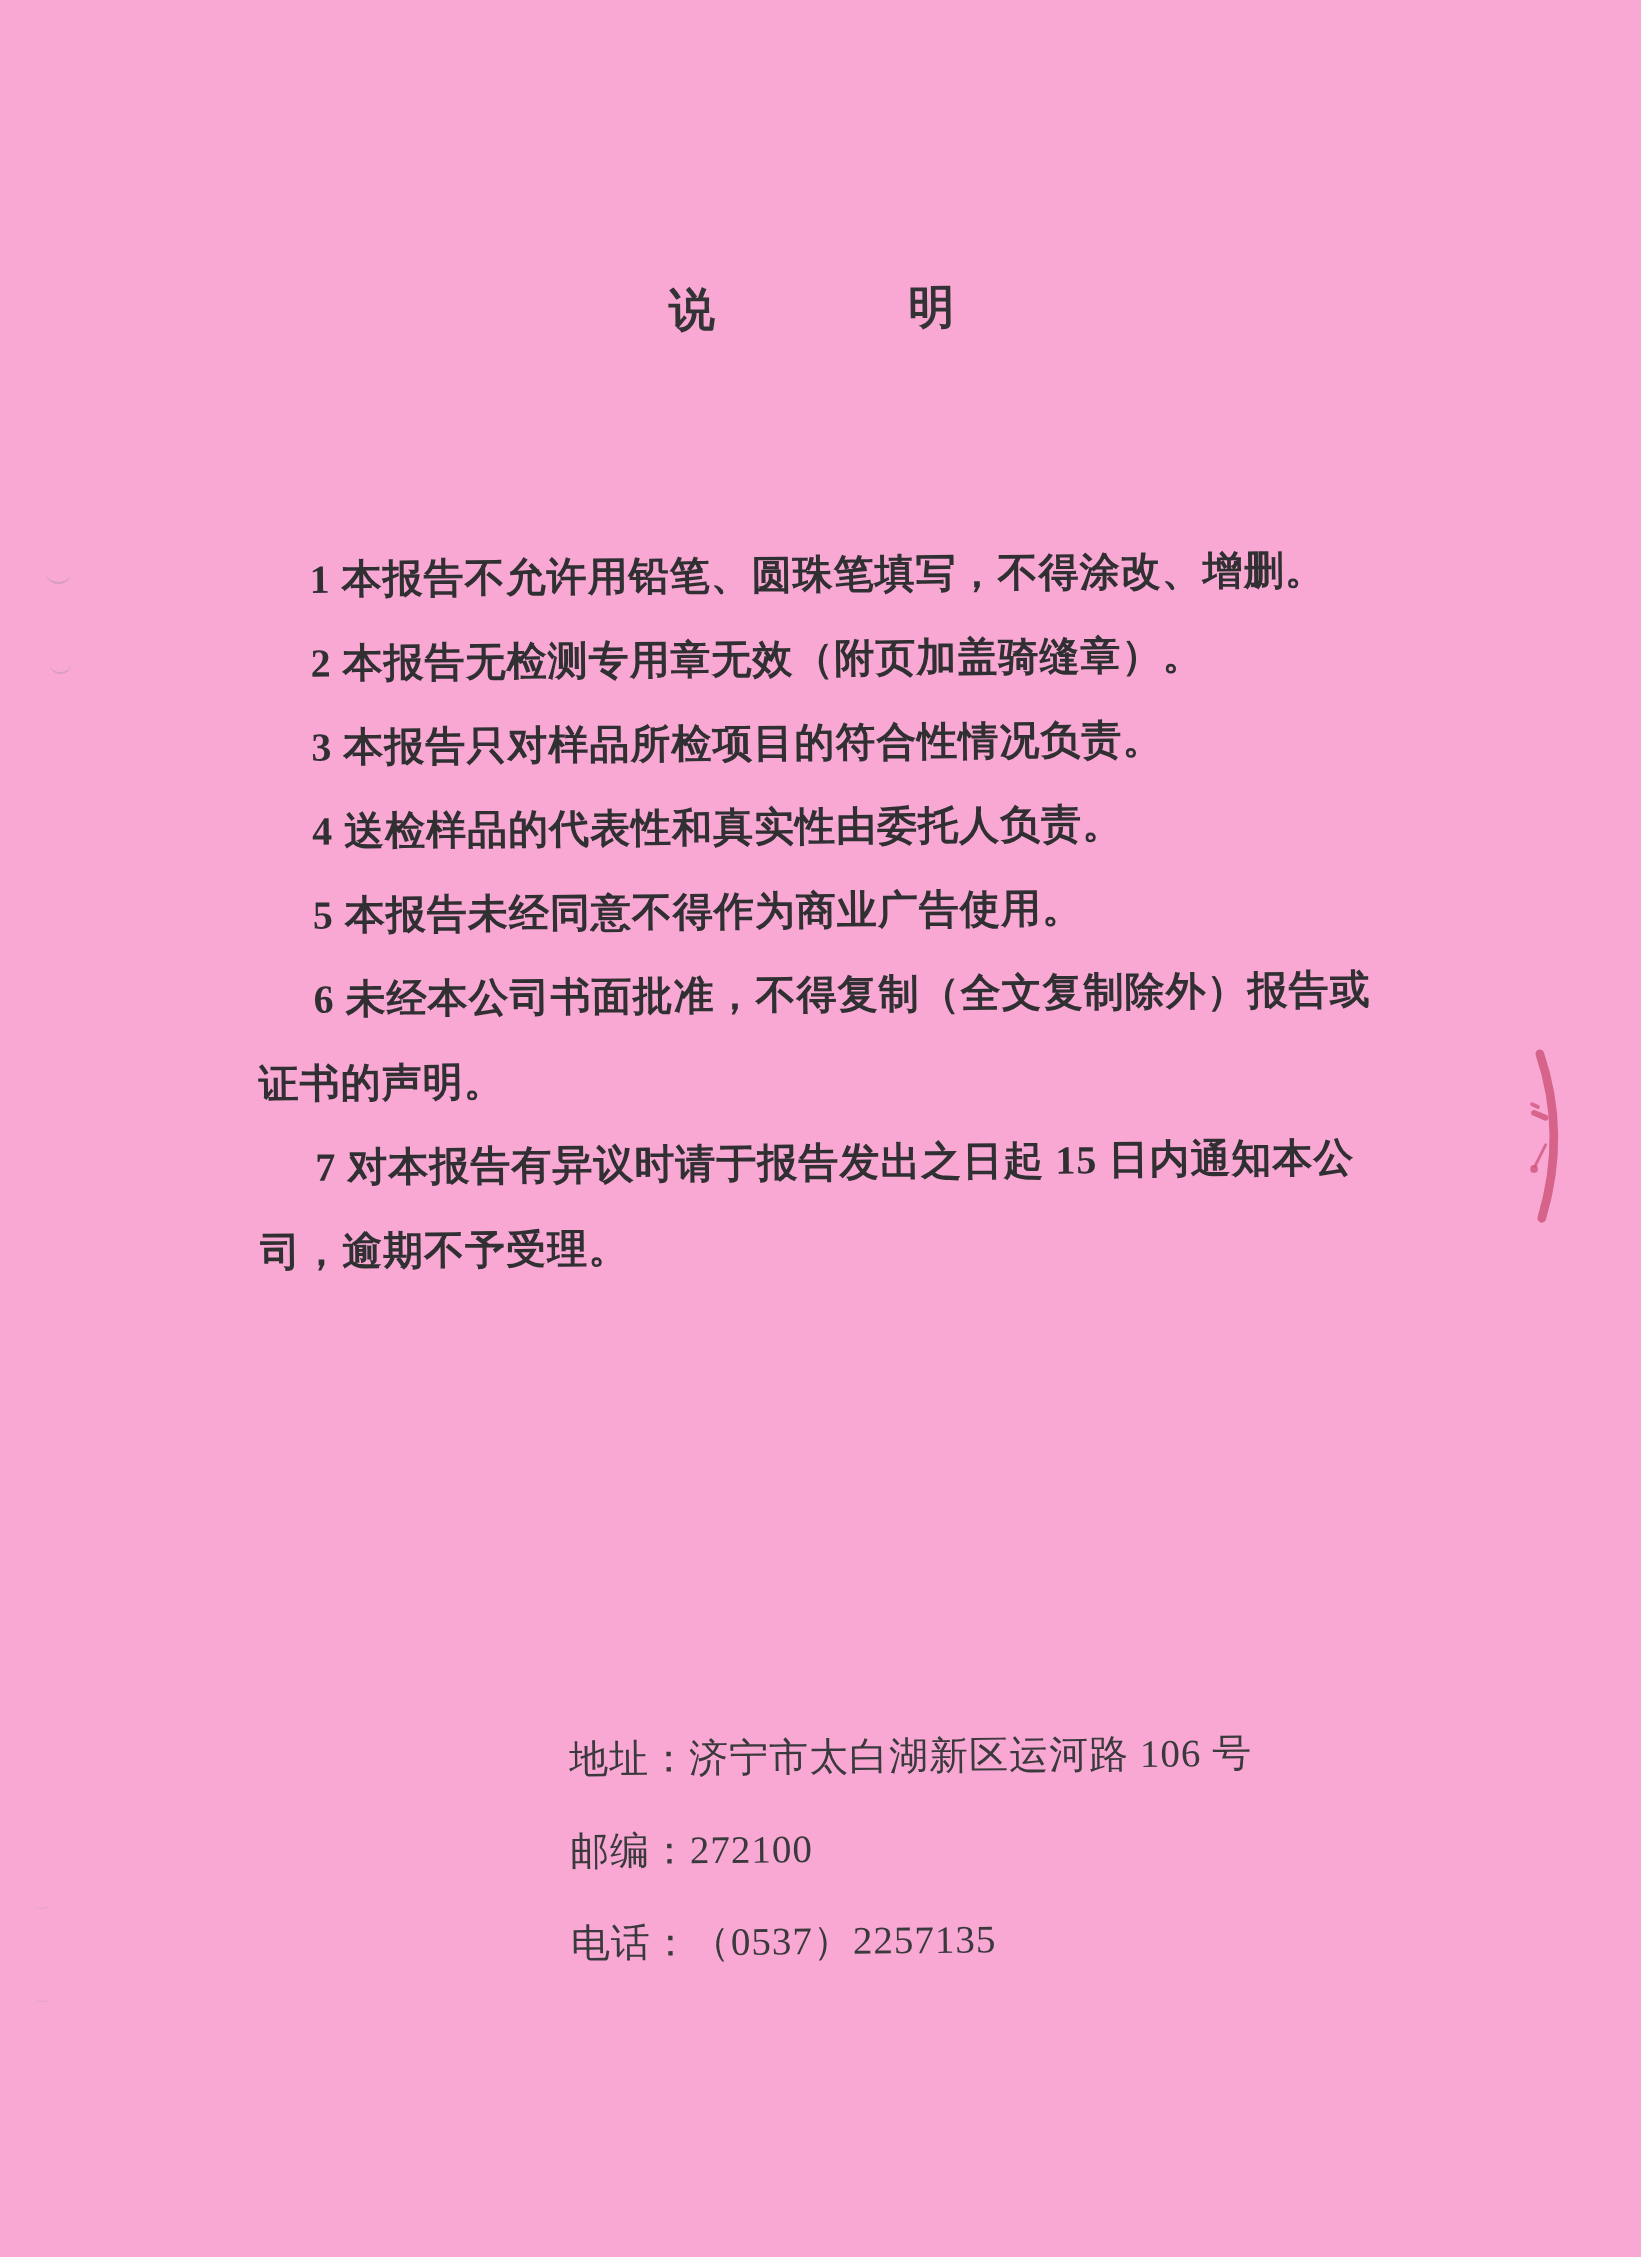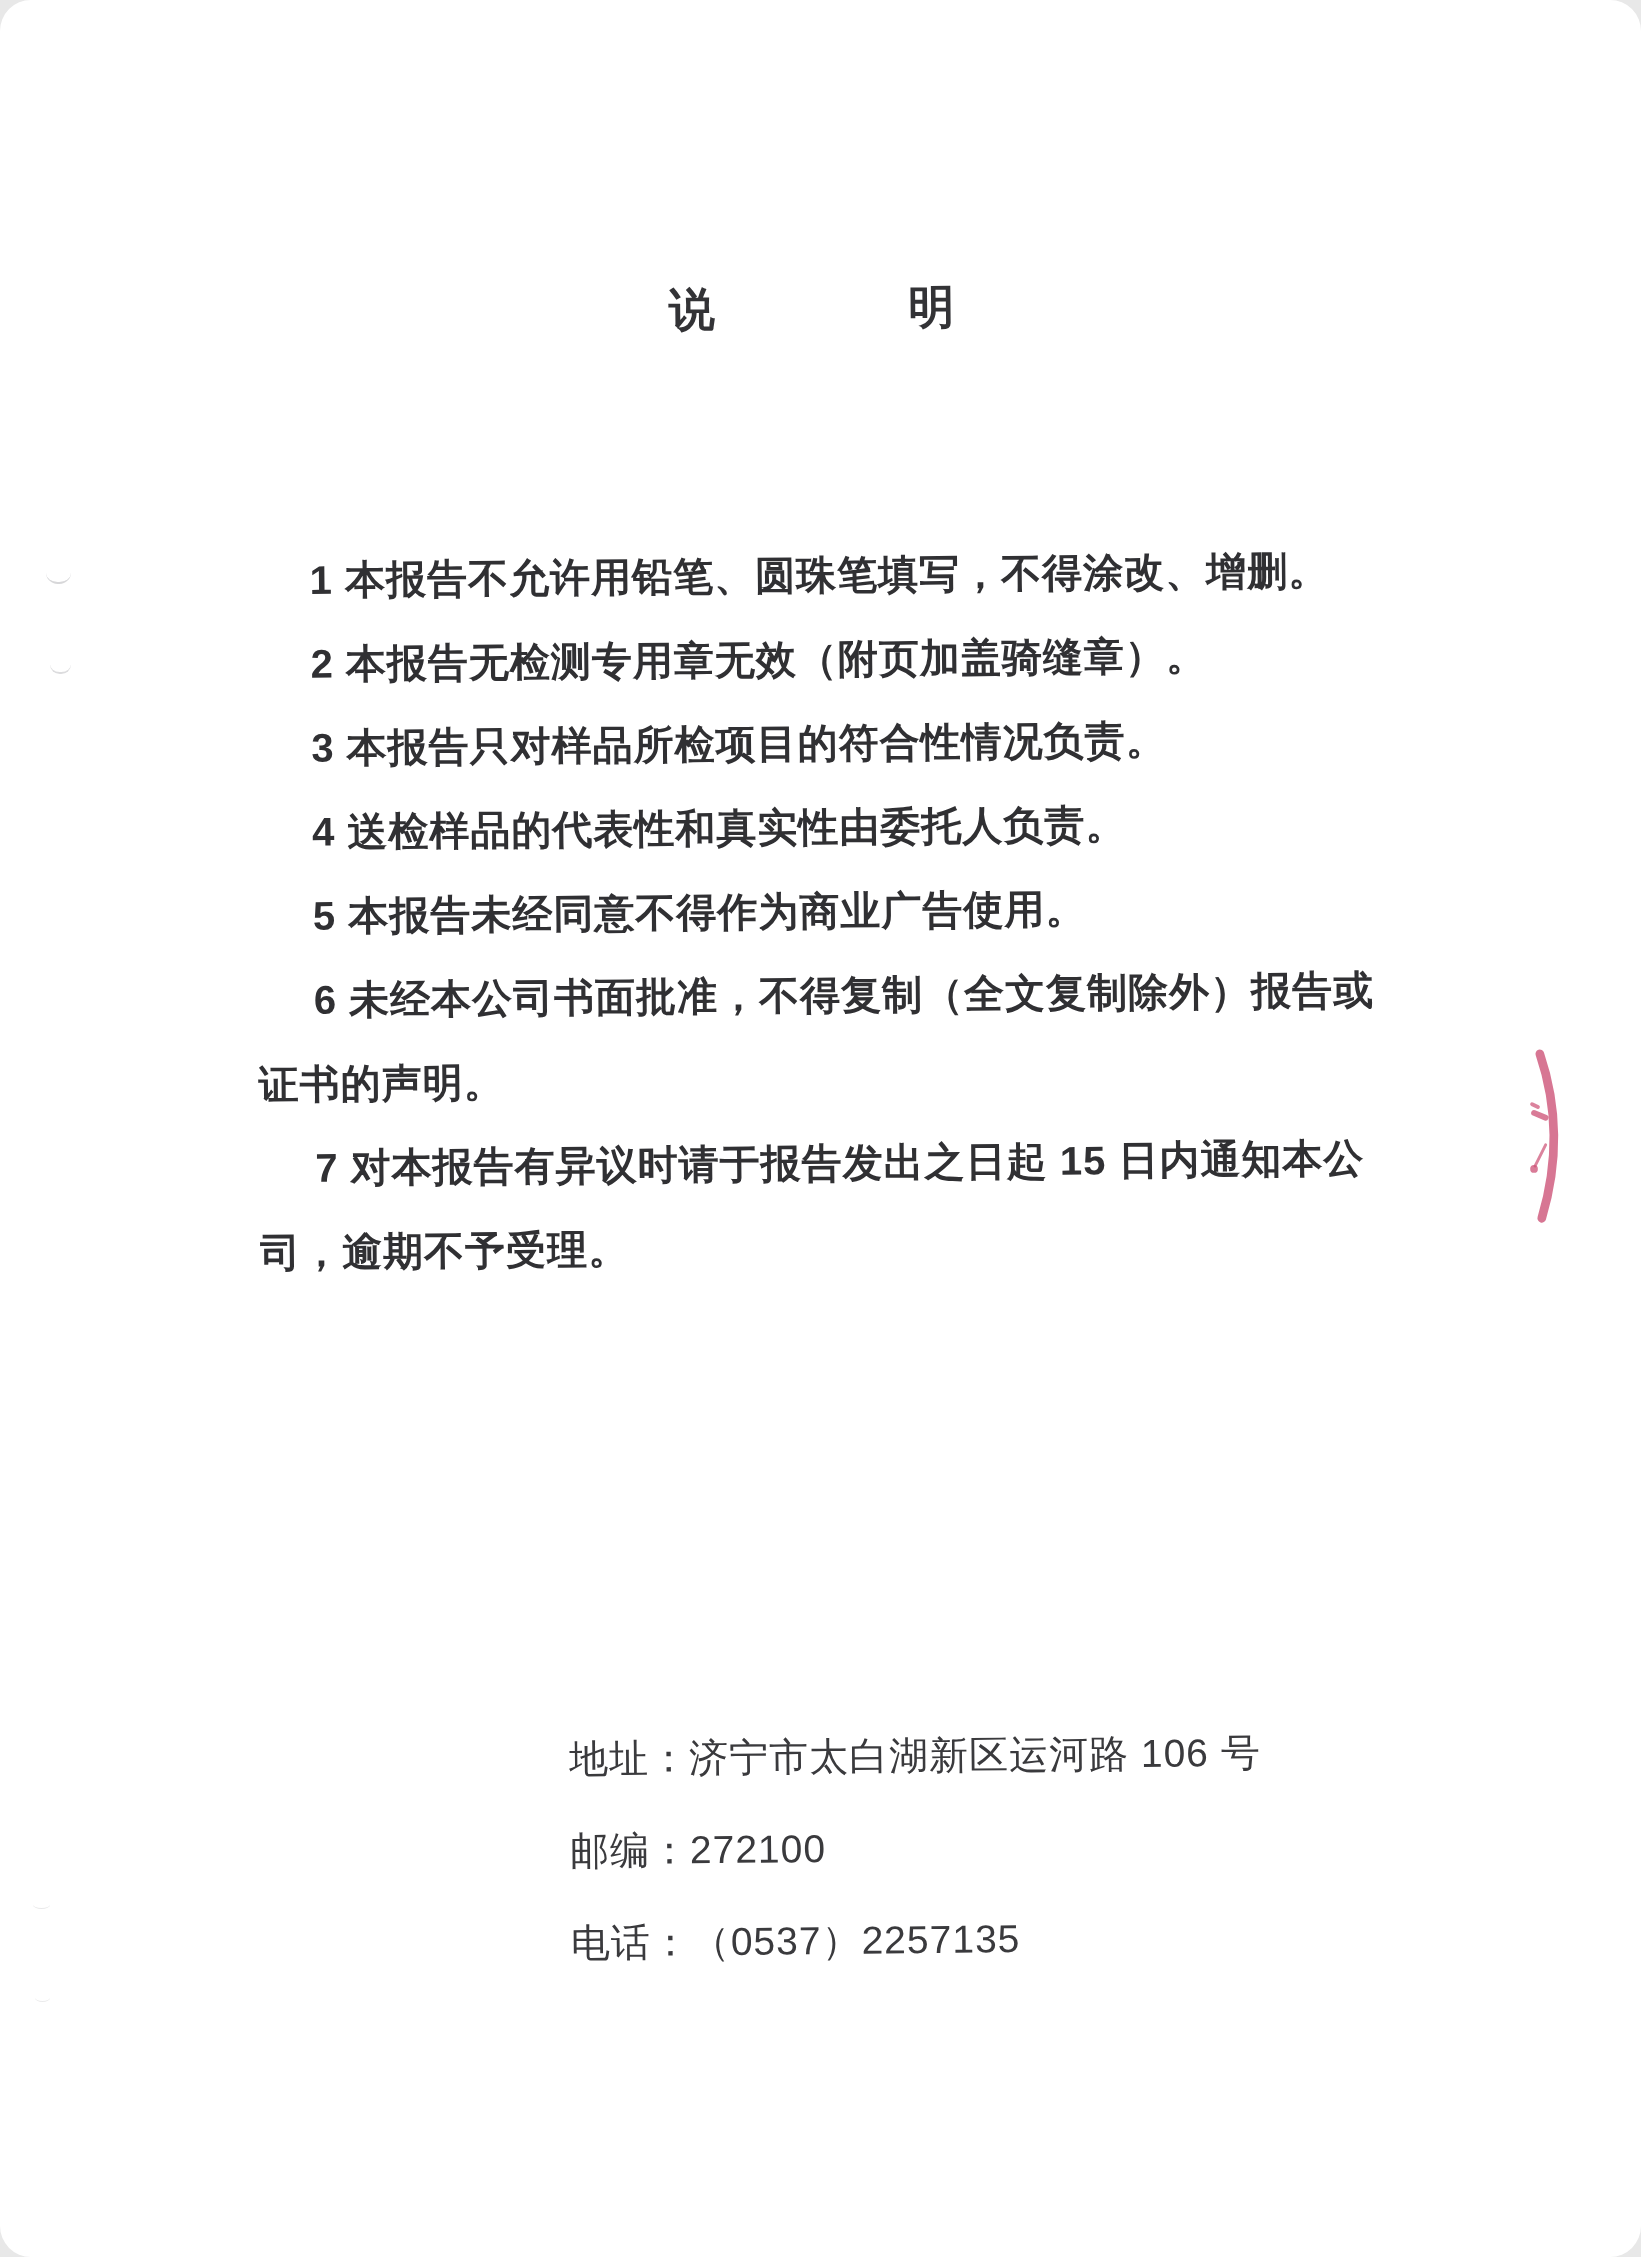--- a/index.html
+++ b/index.html
@@ -4,25 +4,24 @@
 <style>
   html, body {
     margin: 0;
     padding: 0;
     background: #e8e8e8;
   }
   .page {
     position: relative;
     width: 1641px;
     height: 2257px;
-    background: #ffffff;
+    background: #f9a8d4;
     overflow: hidden;
-    font-family: Liberation Sans, sans-serif;
+    font-family: Liberation Serif, serif;
     color: #2a2a2c;
-    border-radius: 31px;
   }
   
   .skew {
     position: absolute;
     inset: 0;
     transform: rotate(-0.55deg);
     transform-origin: 50% 50%;
   }
   .title {
     position: absolute;

